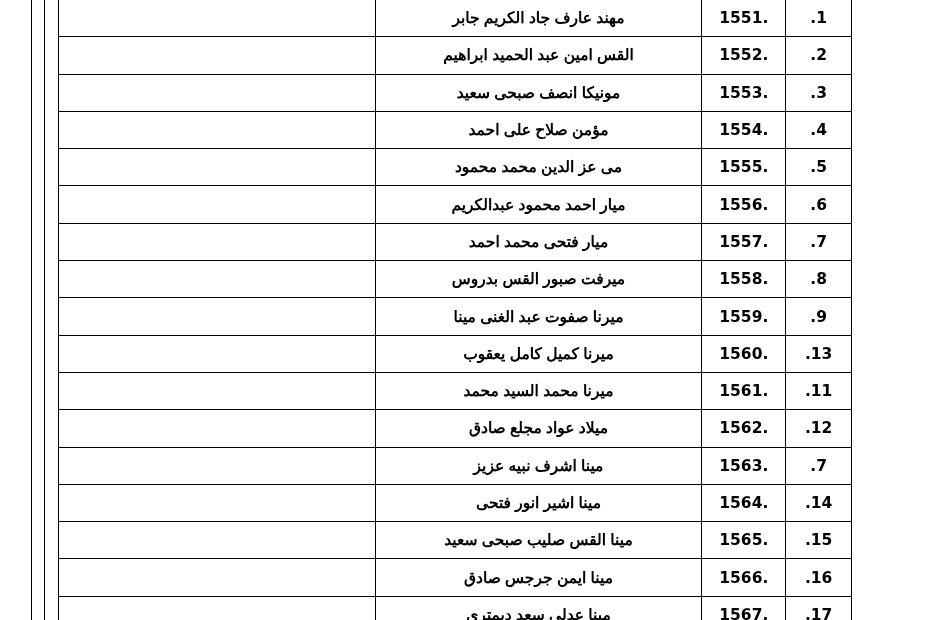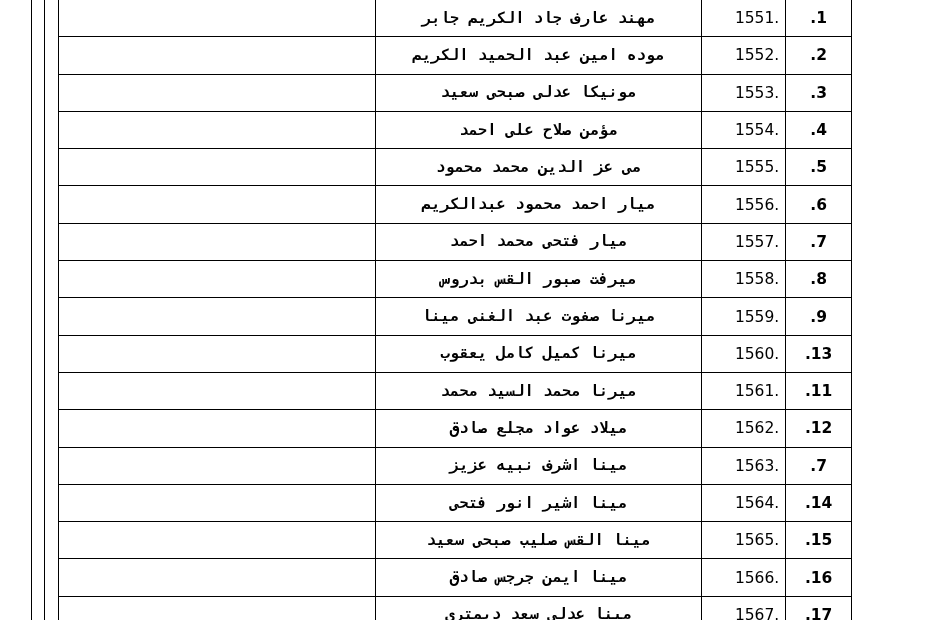--- a/index.html
+++ b/index.html
@@ -60,29 +60,30 @@
     white-space: nowrap;
   }
   td.col-idx {
     width: 52px;
     text-align: center;
     font-weight: bold;
     font-size: 15px;
   }
   td.col-code {
     width: 70px;
-    font-weight: normal;
+    text-align: center;
+    font-weight: bold;
     font-size: 15px;
   }
   td.col-name {
     width: 310px;
     text-align: center;
     font-weight: bold;
     font-size: 16px;
-    font-family: Liberation Mono, monospace;
+    font-family: Liberation Sans, sans-serif;
   }
   td.col-blank {
     width: 300px;
   }
 </style>
 </head>
 <body>
 
 <div class="page">
 
@@ -96,28 +97,28 @@
         <tr>
           <td class="col-idx">1.</td>
           <td class="col-code">.1551</td>
           <td class="col-name">مهند عارف جاد الكريم جابر</td>
           <td class="col-blank"></td>
         </tr>
 
         <tr>
           <td class="col-idx">2.</td>
           <td class="col-code">.1552</td>
-          <td class="col-name">موده امين عبد الحميد الكريم</td>
+          <td class="col-name">القس امين عبد الحميد ابراهيم</td>
           <td class="col-blank"></td>
         </tr>
 
         <tr>
           <td class="col-idx">3.</td>
           <td class="col-code">.1553</td>
-          <td class="col-name">مونيكا عدلى صبحى سعيد</td>
+          <td class="col-name">مونيكا انصف صبحى سعيد</td>
           <td class="col-blank"></td>
         </tr>
 
         <tr>
           <td class="col-idx">4.</td>
           <td class="col-code">.1554</td>
           <td class="col-name">مؤمن صلاح على احمد</td>
           <td class="col-blank"></td>
         </tr>
 

